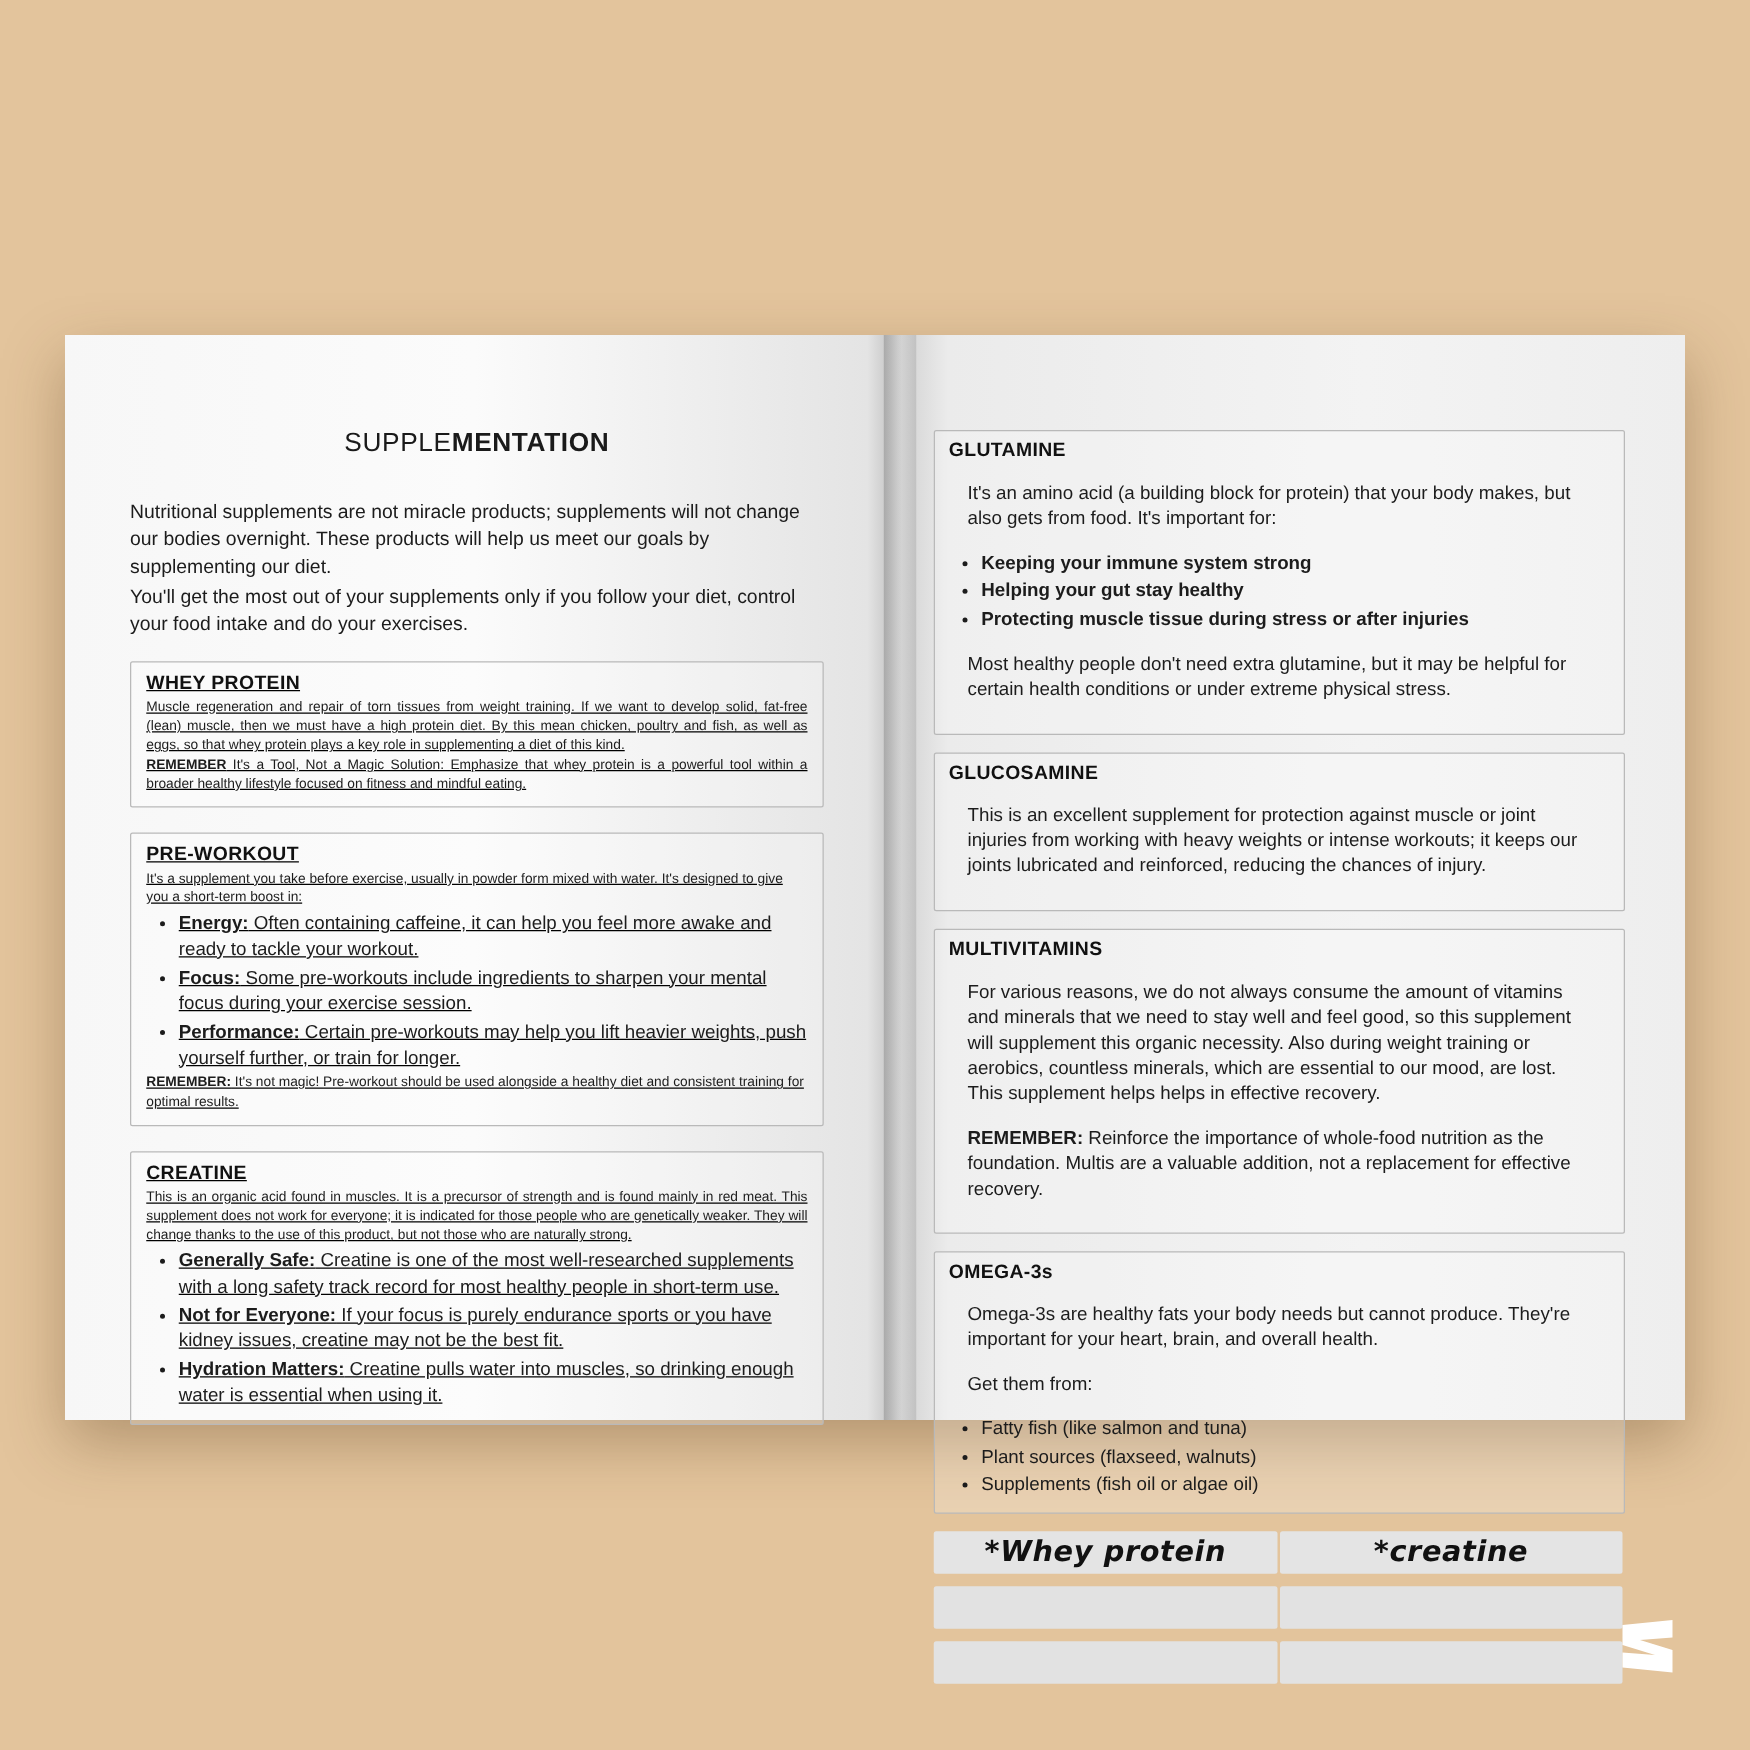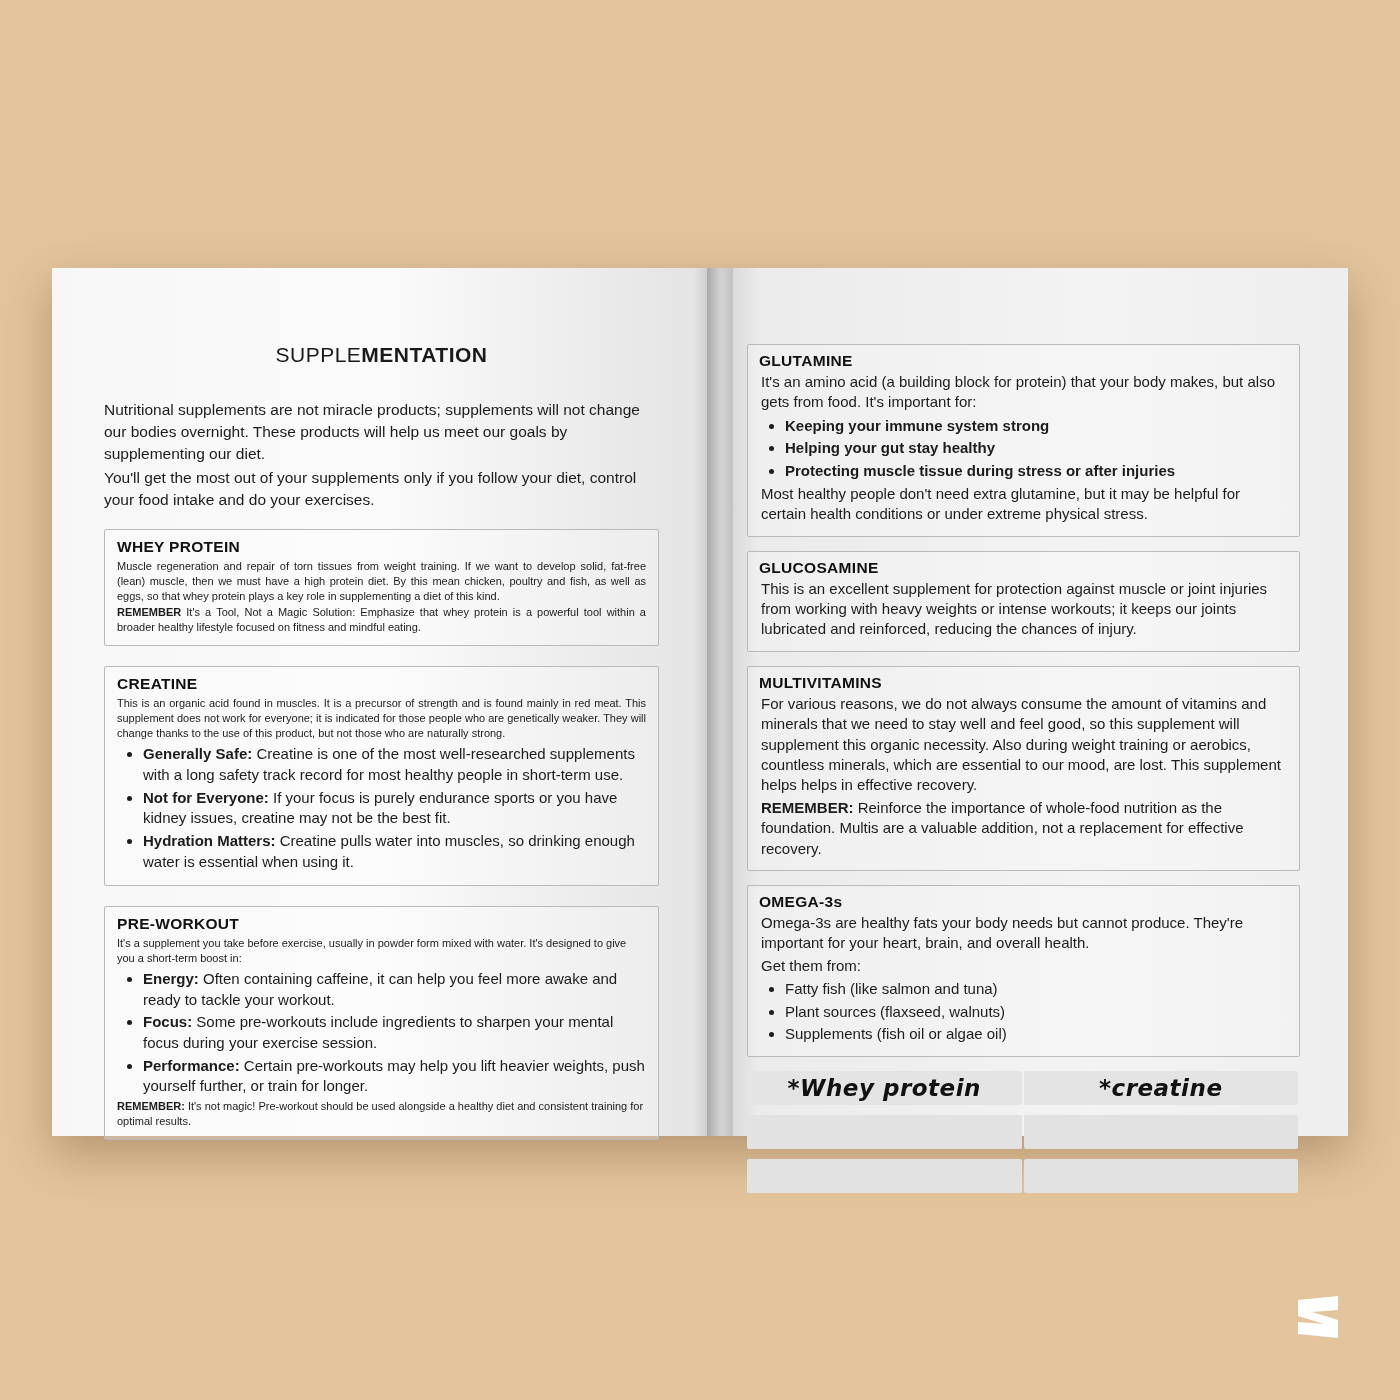--- a/index.html
+++ b/index.html
@@ -64,20 +64,21 @@
     color: #1c1c1c;
     margin: 10px 28px 18px 22px;
   }
   .intro p { margin: 0 0 2px 0; }
   .card {
     border: 1px solid #b9b9b9;
     border-radius: 2px;
     padding: 8px 12px 10px 12px;
     margin: 0 22px 20px 22px;
     background: rgba(255,255,255,0.25);
+    text-decoration: underline;
   }
   .card h3 {
     margin: 0 0 3px 0;
     font-size: 15.5px;
     font-weight: 800;
     letter-spacing: 0.3px;
     color: #111;
   }
   .card p {
     margin: 0;
@@ -108,21 +109,21 @@
     background: rgba(255,255,255,0.22);
   }
   .card-r h3 {
     margin: 0 0 2px 0;
     font-size: 15.5px;
     font-weight: 800;
     letter-spacing: 0.3px;
     color: #111;
   }
   .card-r p {
-    margin: 2px;
+    margin: 15px;
     font-size: 15px;
     line-height: 1.36;
     color: #1c1c1c;
   }
   .top-space { height: 56px; }
   .list-title {
     text-align: center;
     font-size: 16px;
     font-weight: 800;
     letter-spacing: 0.3px;
@@ -177,38 +178,38 @@
       <p>You'll get the most out of your supplements only if you follow your diet, control your food intake and do your exercises.</p>
     </div>
 
     <div class="card">
       <h3>WHEY PROTEIN</h3>
       <p>Muscle regeneration and repair of torn tissues from weight training. If we want to develop solid, fat-free (lean) muscle, then we must have a high protein diet. By this mean chicken, poultry and fish, as well as eggs, so that whey protein plays a key role in supplementing a diet of this kind.</p>
       <p><span class="rbold">REMEMBER</span><span> It's a Tool, Not a Magic Solution: Emphasize that whey protein is a powerful tool within a broader healthy lifestyle focused on fitness and mindful eating.</span></p>
     </div>
 
     <div class="card">
+      <h3>PRE-WORKOUT</h3>
+      <p class="nojust">It's a supplement you take before exercise, usually in powder form mixed with water. It's designed to give you a short-term boost in:</p>
+      <ul class="bullets">
+        <li><b>Energy:</b><span> Often containing caffeine, it can help you feel more awake and ready to tackle your workout.</span></li>
+        <li><b>Focus:</b><span> Some pre-workouts include ingredients to sharpen your mental focus during your exercise session.</span></li>
+        <li><b>Performance:</b><span> Certain pre-workouts may help you lift heavier weights, push yourself further, or train for longer.</span></li>
+      </ul>
+      <p class="nojust"><span class="rbold">REMEMBER:</span><span> It's not magic! Pre-workout should be used alongside a healthy diet and consistent training for optimal results.</span></p>
+    </div>
+
+    <div class="card">
       <h3>CREATINE</h3>
       <p>This is an organic acid found in muscles. It is a precursor of strength and is found mainly in red meat. This supplement does not work for everyone; it is indicated for those people who are genetically weaker. They will change thanks to the use of this product, but not those who are naturally strong.</p>
       <ul class="bullets">
         <li><b>Generally Safe:</b><span> Creatine is one of the most well-researched supplements with a long safety track record for most healthy people in short-term use.</span></li>
         <li><b>Not for Everyone:</b><span> If your focus is purely endurance sports or you have kidney issues, creatine may not be the best fit.</span></li>
         <li><b>Hydration Matters:</b><span> Creatine pulls water into muscles, so drinking enough water is essential when using it.</span></li>
       </ul>
-    </div>
-
-    <div class="card">
-      <h3>PRE-WORKOUT</h3>
-      <p class="nojust">It's a supplement you take before exercise, usually in powder form mixed with water. It's designed to give you a short-term boost in:</p>
-      <ul class="bullets">
-        <li><b>Energy:</b><span> Often containing caffeine, it can help you feel more awake and ready to tackle your workout.</span></li>
-        <li><b>Focus:</b><span> Some pre-workouts include ingredients to sharpen your mental focus during your exercise session.</span></li>
-        <li><b>Performance:</b><span> Certain pre-workouts may help you lift heavier weights, push yourself further, or train for longer.</span></li>
-      </ul>
-      <p class="nojust"><span class="rbold">REMEMBER:</span><span> It's not magic! Pre-workout should be used alongside a healthy diet and consistent training for optimal results.</span></p>
     </div>
   </div>
 
   <div class="page page-right">
     <div class="top-space"></div>
 
     <div class="card-r">
       <h3>GLUTAMINE</h3>
       <p>It's an amino acid (a building block for protein) that your body makes, but also gets from food. It's important for:</p>
       <ul class="bullets">

